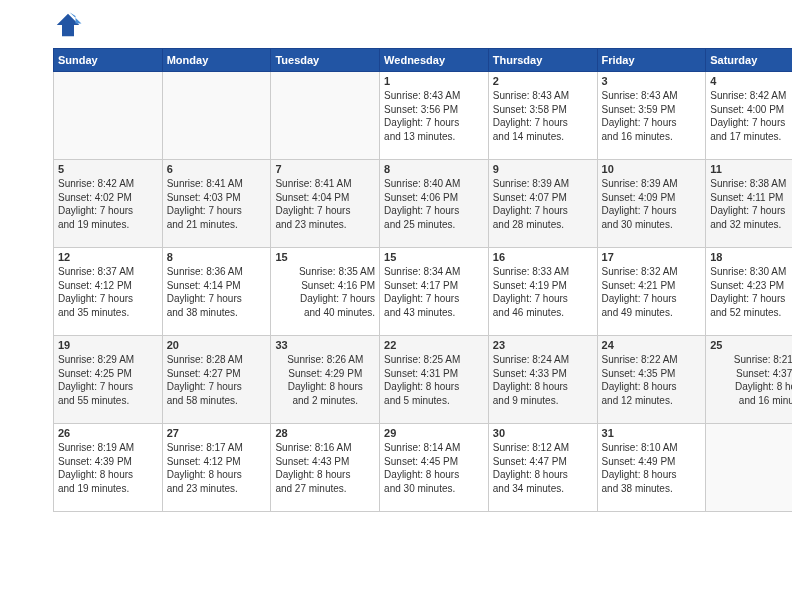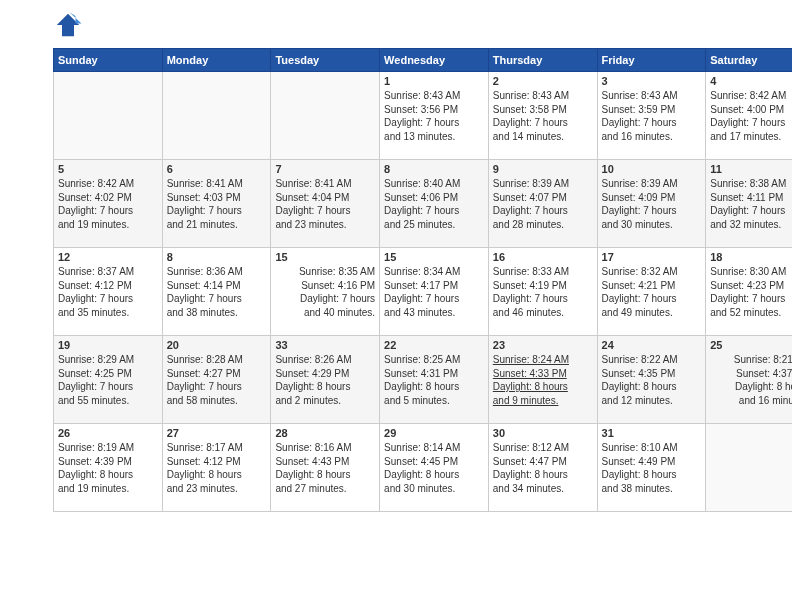--- a/index.html
+++ b/index.html
@@ -283,35 +283,35 @@
           </td>
           <td>
             <span class="day-number">20</span>
             <div class="day-info" style="white-space: pre-line;">Sunrise: 8:28 AM
 Sunset: 4:27 PM
 Daylight: 7 hours
 and 58 minutes.</div>
           </td>
           <td>
             <span class="day-number">33</span>
-            <div class="day-info" style="white-space: pre-line;">Sunrise: 8:26 AM
+            <div class="day-info" style="white-space: pre-line; text-align: center;">Sunrise: 8:26 AM
 Sunset: 4:29 PM
 Daylight: 8 hours
 and 2 minutes.</div>
           </td>
           <td>
             <span class="day-number">22</span>
             <div class="day-info" style="white-space: pre-line;">Sunrise: 8:25 AM
 Sunset: 4:31 PM
 Daylight: 8 hours
 and 5 minutes.</div>
           </td>
           <td>
             <span class="day-number">23</span>
-            <div class="day-info" style="white-space: pre-line; text-decoration: underline;">Sunrise: 8:24 AM
+            <div class="day-info" style="white-space: pre-line;">Sunrise: 8:24 AM
 Sunset: 4:33 PM
 Daylight: 8 hours
 and 9 minutes.</div>
           </td>
           <td>
             <span class="day-number">24</span>
             <div class="day-info" style="white-space: pre-line;">Sunrise: 8:22 AM
 Sunset: 4:35 PM
 Daylight: 8 hours
 and 12 minutes.</div>

